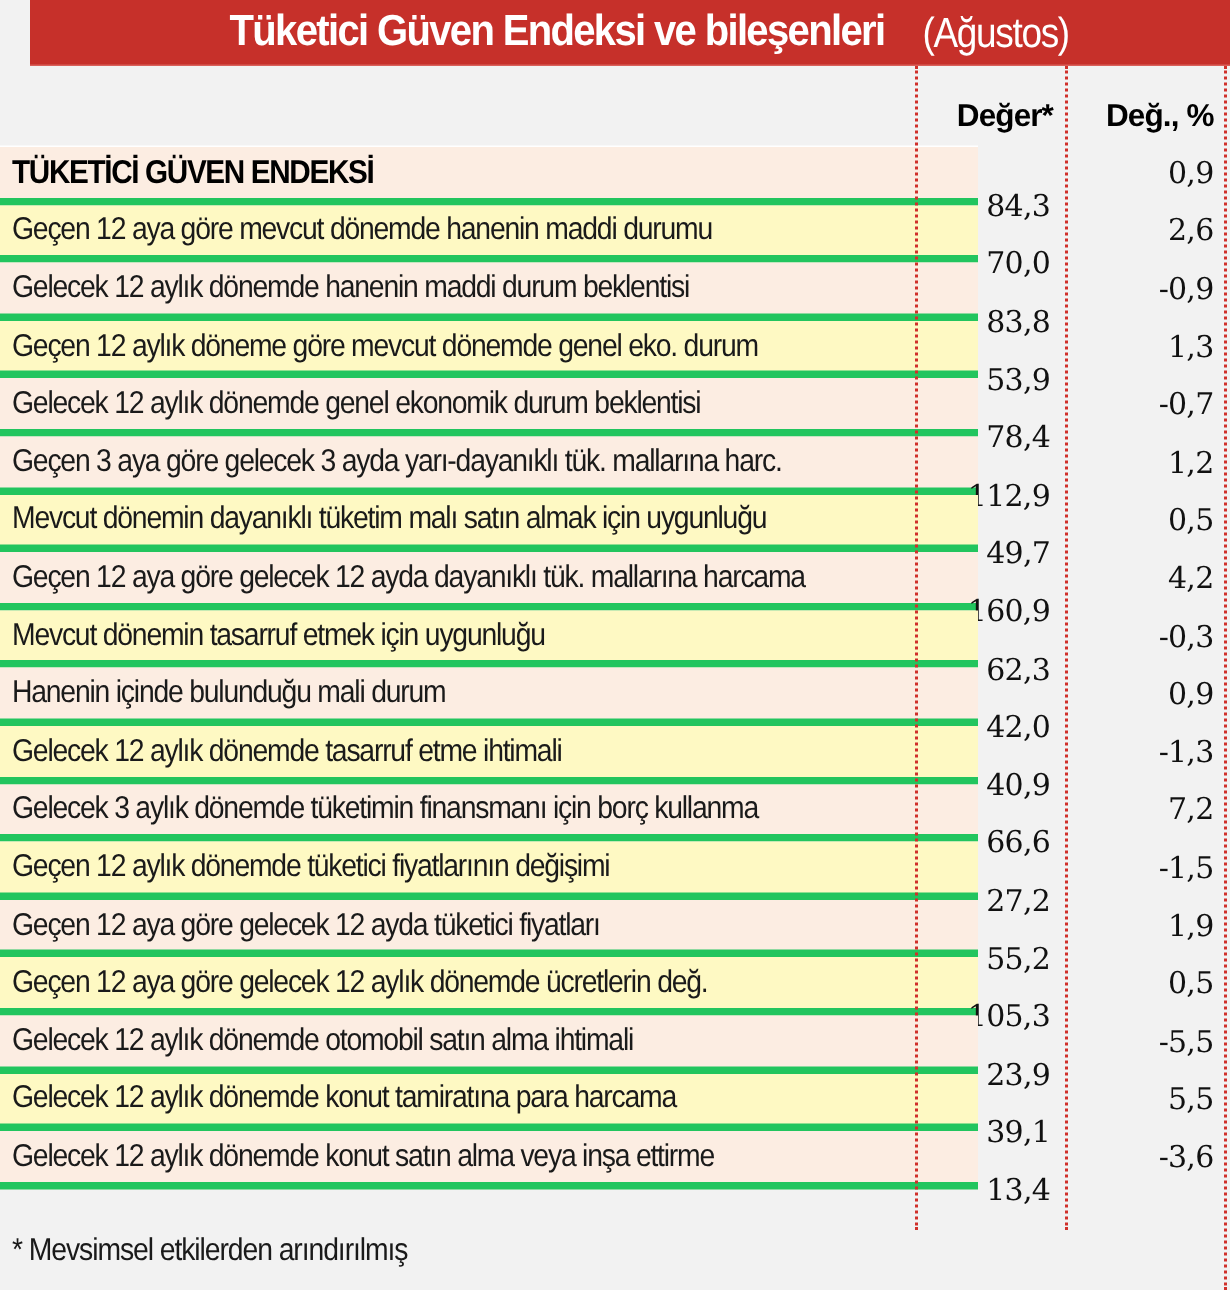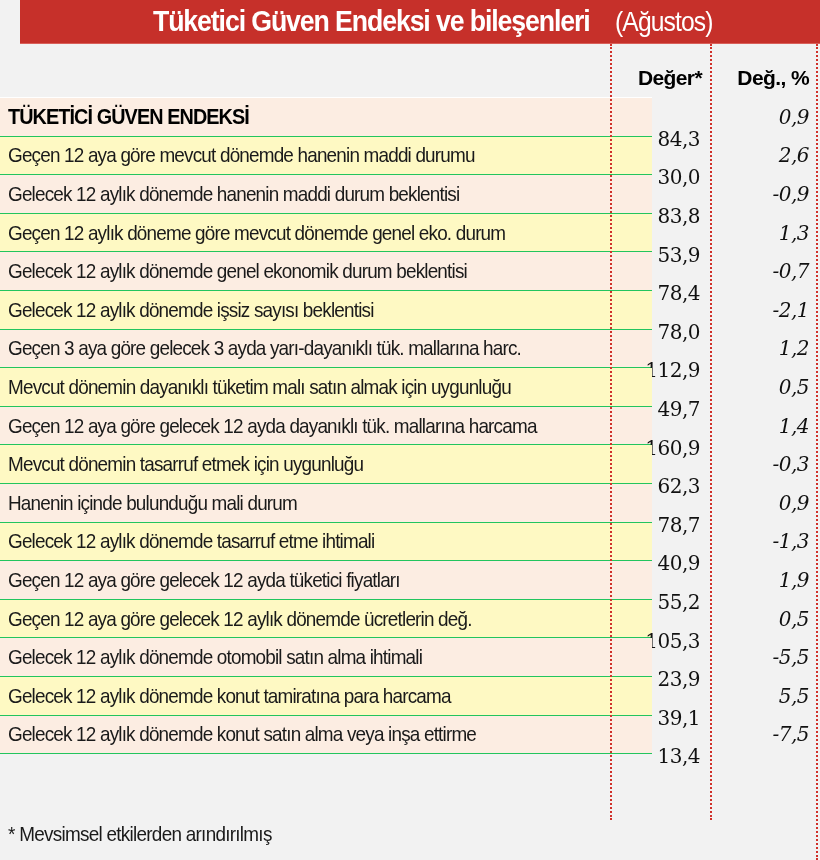--- a/index.html
+++ b/index.html
@@ -18,42 +18,42 @@
     font-size: 29px; letter-spacing: -1.2px; transform: scaleX(0.92); display: inline-block;
   }
   .title-sub {
     font-family: "Liberation Sans", sans-serif; font-weight: normal;
     font-size: 28px; letter-spacing: -1px; margin-left: 6px; display: inline-block; transform: scaleX(0.88); transform-origin: left center;
   }
 
   .table { position: absolute; left: 0; top: 58px; width: 652px; }
   .row {
     position: relative; height: 38.6px; display: flex; align-items: center;
-    border-bottom: 1px solid #22c55e;
+    border-bottom: 5px solid #22c55e;
   }
   .row.peach { background: #fcede2; }
   .row.gray { background: #fef9c3; }
   .row.header { height: 40px; background: #f2f2f2; border-bottom: 1px solid #fff; }
 
   .cell-label {
     position: absolute; left: 8px; width: 600px;
     font-family: "Liberation Sans", sans-serif; font-size: 21px; letter-spacing: -0.9px;
     white-space: nowrap; color: #1a1a1a;
     transform: scaleX(0.9); transform-origin: left center;
   }
   .cell-label.bold {
     font-weight: bold; font-size: 22px; letter-spacing: -1px; color: #000;
   }
   .cell-val, .cell-chg {
     position: absolute; text-align: right;
     font-family: "DejaVu Serif", "Liberation Serif", serif; font-size: 20px; color: #111;
     letter-spacing: -0.5px;
   }
   .cell-val { left: 612px; width: 88px; margin-top: 44px; }
-  .cell-chg { left: 712px; width: 97px; font-style: italic; }
+  .cell-chg { left: 712px; width: 97px; }
   .hdr-val, .hdr-chg {
     position: absolute; text-align: right;
     font-family: "Liberation Sans", sans-serif; font-weight: bold; font-size: 21px; letter-spacing: -0.6px; color: #000;
   }
   .hdr-val { left: 612px; width: 90px; }
   .hdr-chg { left: 712px; width: 97px; }
 
   .divider {
     position: absolute; top: 44px; width: 0;
     border-left: 2px dotted #d0302a;
@@ -83,72 +83,77 @@
     <span class="hdr-chg">Değ., %</span>
   </div>
   <div id="rows-container">
       <div class="row peach">
         <span class="cell-label bold">TÜKETİCİ GÜVEN ENDEKSİ</span>
         <span class="cell-val">84,3</span>
         <span class="cell-chg">0,9</span>
       </div>
       <div class="row gray">
         <span class="cell-label">Geçen 12 aya göre mevcut dönemde hanenin maddi durumu</span>
-        <span class="cell-val">30,0</span>
+        <span class="cell-val">70,0</span>
         <span class="cell-chg">2,6</span>
       </div>
       <div class="row peach">
         <span class="cell-label">Gelecek 12 aylık dönemde hanenin maddi durum beklentisi</span>
         <span class="cell-val">83,8</span>
         <span class="cell-chg">-0,9</span>
       </div>
       <div class="row gray">
         <span class="cell-label">Geçen 12 aylık döneme göre mevcut dönemde genel eko. durum</span>
         <span class="cell-val">53,9</span>
         <span class="cell-chg">1,3</span>
       </div>
       <div class="row peach">
         <span class="cell-label">Gelecek 12 aylık dönemde genel ekonomik durum beklentisi</span>
         <span class="cell-val">78,4</span>
         <span class="cell-chg">-0,7</span>
       </div>
-      <div class="row gray">
-        <span class="cell-label">Gelecek 12 aylık dönemde işsiz sayısı beklentisi</span>
-        <span class="cell-val">78,0</span>
-        <span class="cell-chg">-2,1</span>
-      </div>
       <div class="row peach">
         <span class="cell-label">Geçen 3 aya göre gelecek 3 ayda yarı-dayanıklı tük. mallarına harc.</span>
         <span class="cell-val">112,9</span>
         <span class="cell-chg">1,2</span>
       </div>
       <div class="row gray">
         <span class="cell-label">Mevcut dönemin dayanıklı tüketim malı satın almak için uygunluğu</span>
         <span class="cell-val">49,7</span>
         <span class="cell-chg">0,5</span>
       </div>
       <div class="row peach">
         <span class="cell-label">Geçen 12 aya göre gelecek 12 ayda dayanıklı tük. mallarına harcama</span>
         <span class="cell-val">160,9</span>
-        <span class="cell-chg">1,4</span>
+        <span class="cell-chg">4,2</span>
       </div>
       <div class="row gray">
         <span class="cell-label">Mevcut dönemin tasarruf etmek için uygunluğu</span>
         <span class="cell-val">62,3</span>
         <span class="cell-chg">-0,3</span>
       </div>
       <div class="row peach">
         <span class="cell-label">Hanenin içinde bulunduğu mali durum</span>
-        <span class="cell-val">78,7</span>
+        <span class="cell-val">42,0</span>
         <span class="cell-chg">0,9</span>
       </div>
       <div class="row gray">
         <span class="cell-label">Gelecek 12 aylık dönemde tasarruf etme ihtimali</span>
         <span class="cell-val">40,9</span>
         <span class="cell-chg">-1,3</span>
+      </div>
+      <div class="row peach">
+        <span class="cell-label">Gelecek 3 aylık dönemde tüketimin finansmanı için borç kullanma</span>
+        <span class="cell-val">66,6</span>
+        <span class="cell-chg">7,2</span>
+      </div>
+      <div class="row gray">
+        <span class="cell-label">Geçen 12 aylık dönemde tüketici fiyatlarının değişimi</span>
+        <span class="cell-val">27,2</span>
+        <span class="cell-chg">-1,5</span>
       </div>
       <div class="row peach">
         <span class="cell-label">Geçen 12 aya göre gelecek 12 ayda tüketici fiyatları</span>
         <span class="cell-val">55,2</span>
         <span class="cell-chg">1,9</span>
       </div>
       <div class="row gray">
         <span class="cell-label">Geçen 12 aya göre gelecek 12 aylık dönemde ücretlerin değ.</span>
         <span class="cell-val">105,3</span>
         <span class="cell-chg">0,5</span>
@@ -159,21 +164,21 @@
         <span class="cell-chg">-5,5</span>
       </div>
       <div class="row gray">
         <span class="cell-label">Gelecek 12 aylık dönemde konut tamiratına para harcama</span>
         <span class="cell-val">39,1</span>
         <span class="cell-chg">5,5</span>
       </div>
       <div class="row peach">
         <span class="cell-label">Gelecek 12 aylık dönemde konut satın alma veya inşa ettirme</span>
         <span class="cell-val">13,4</span>
-        <span class="cell-chg">-7,5</span>
+        <span class="cell-chg">-3,6</span>
       </div>
     </div>
 </div>
 
 <div class="divider d1"></div>
 <div class="divider d2"></div>
 <div class="divider d3"></div>
 
 <div class="footnote">* Mevsimsel etkilerden arındırılmış</div>
 

